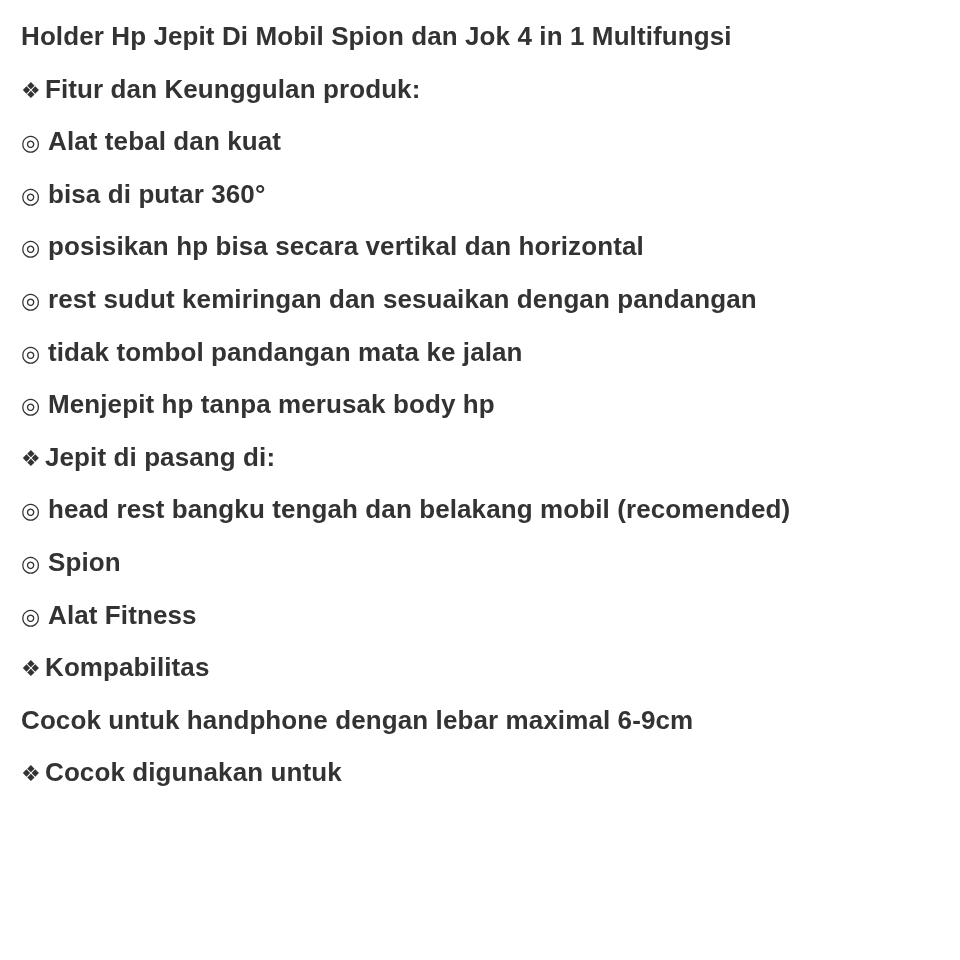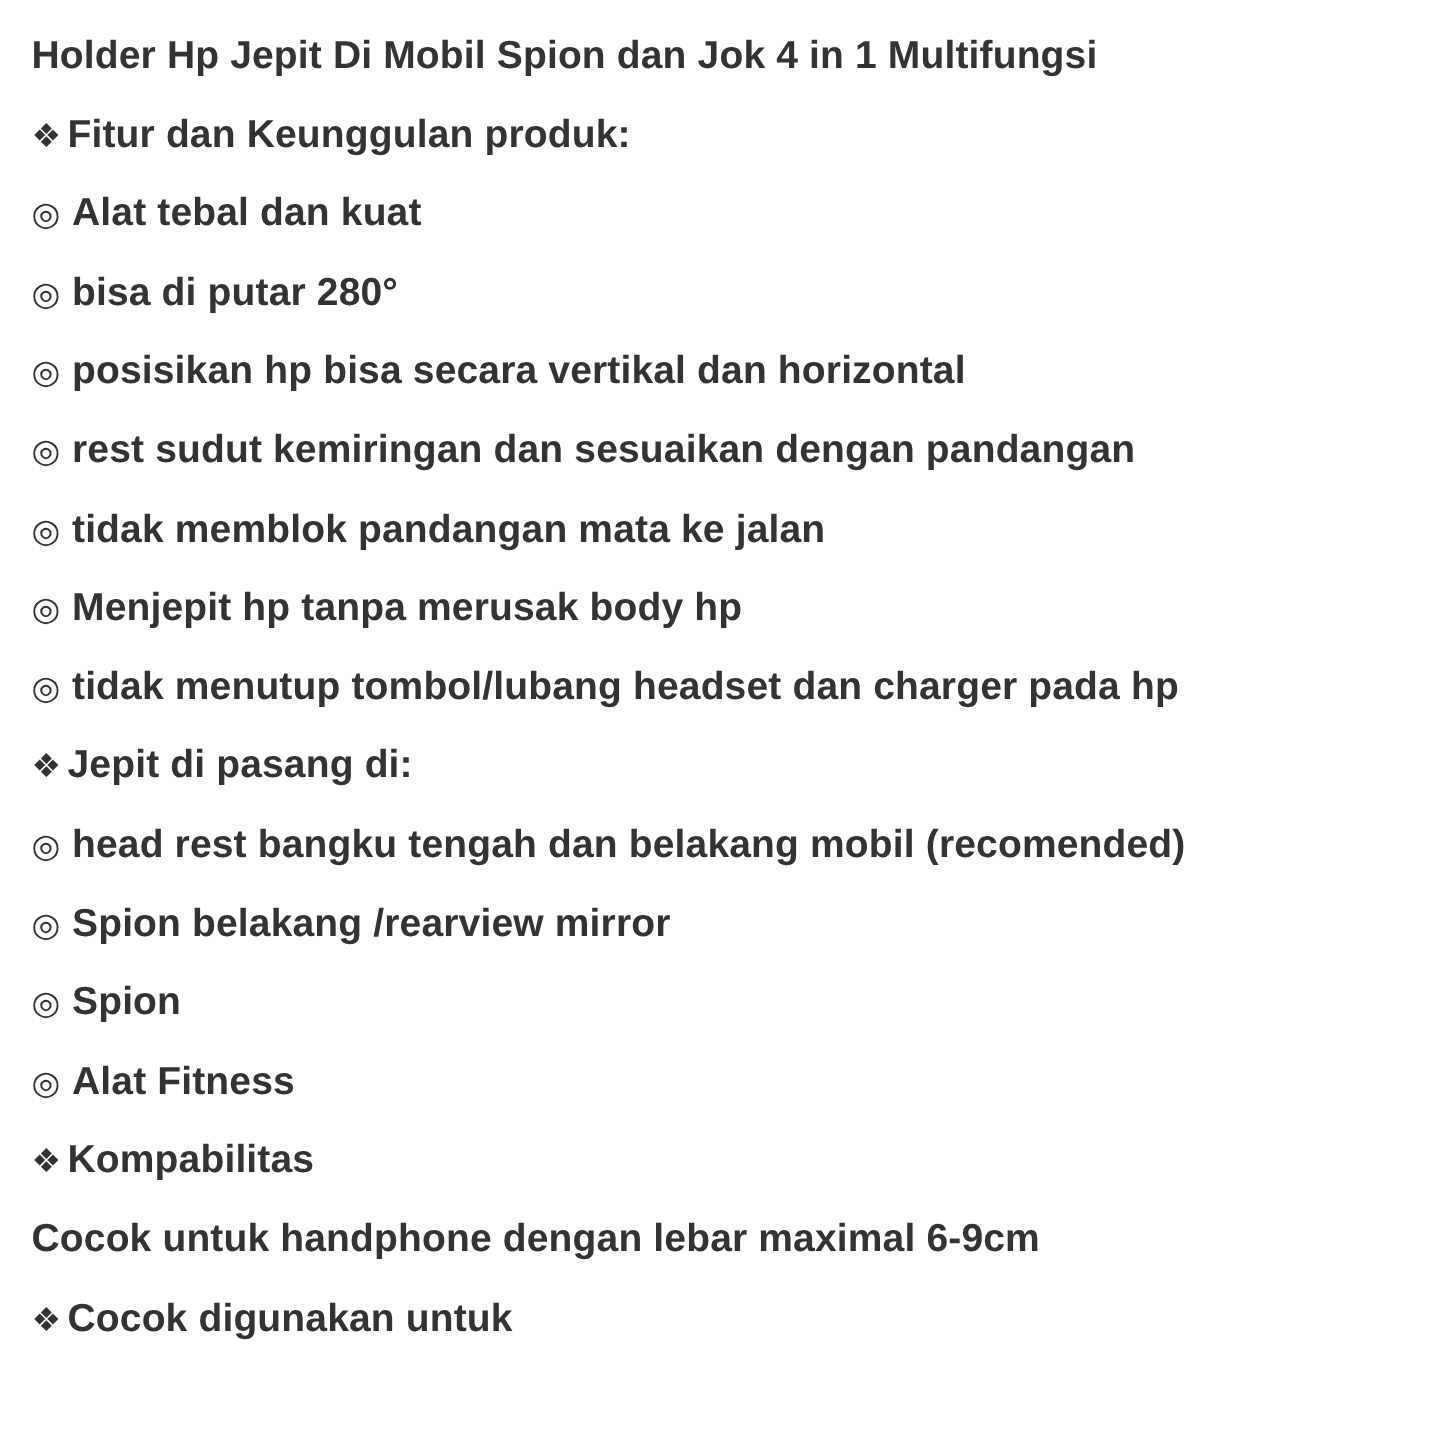--- a/index.html
+++ b/index.html
@@ -42,30 +42,28 @@
     }
   </style>
 </head>
 <body>
 
 <div class="page">
   <div class="line">Holder Hp Jepit Di Mobil Spion dan Jok 4 in 1 Multifungsi</div>
 
   <div class="line"><span class="bullet diamond">❖</span><span>Fitur dan Keunggulan produk:</span></div>
   <div class="line"><span class="bullet circle">◎</span><span>Alat tebal dan kuat</span></div>
-  <div class="line"><span class="bullet circle">◎</span><span>bisa di putar 280°</span></div>
+  <div class="line"><span class="bullet circle">◎</span><span>bisa di putar 360°</span></div>
   <div class="line"><span class="bullet circle">◎</span><span>posisikan hp bisa secara vertikal dan horizontal</span></div>
   <div class="line"><span class="bullet circle">◎</span><span>rest sudut kemiringan dan sesuaikan dengan pandangan</span></div>
-  <div class="line"><span class="bullet circle">◎</span><span>tidak memblok pandangan mata ke jalan</span></div>
+  <div class="line"><span class="bullet circle">◎</span><span>tidak tombol pandangan mata ke jalan</span></div>
   <div class="line"><span class="bullet circle">◎</span><span>Menjepit hp tanpa merusak body hp</span></div>
-  <div class="line"><span class="bullet circle">◎</span><span>tidak menutup tombol/lubang headset dan charger pada hp</span></div>
 
   <div class="line"><span class="bullet diamond">❖</span><span>Jepit di pasang di:</span></div>
   <div class="line"><span class="bullet circle">◎</span><span>head rest bangku tengah dan belakang mobil (recomended)</span></div>
-  <div class="line"><span class="bullet circle">◎</span><span>Spion belakang /rearview mirror</span></div>
   <div class="line"><span class="bullet circle">◎</span><span>Spion</span></div>
   <div class="line"><span class="bullet circle">◎</span><span>Alat Fitness</span></div>
 
   <div class="line"><span class="bullet diamond">❖</span><span>Kompabilitas</span></div>
   <div class="line">Cocok untuk handphone dengan lebar maximal 6-9cm</div>
 
   <div class="line"><span class="bullet diamond">❖</span><span>Cocok digunakan untuk</span></div>
 </div>
 
 </body></html>

